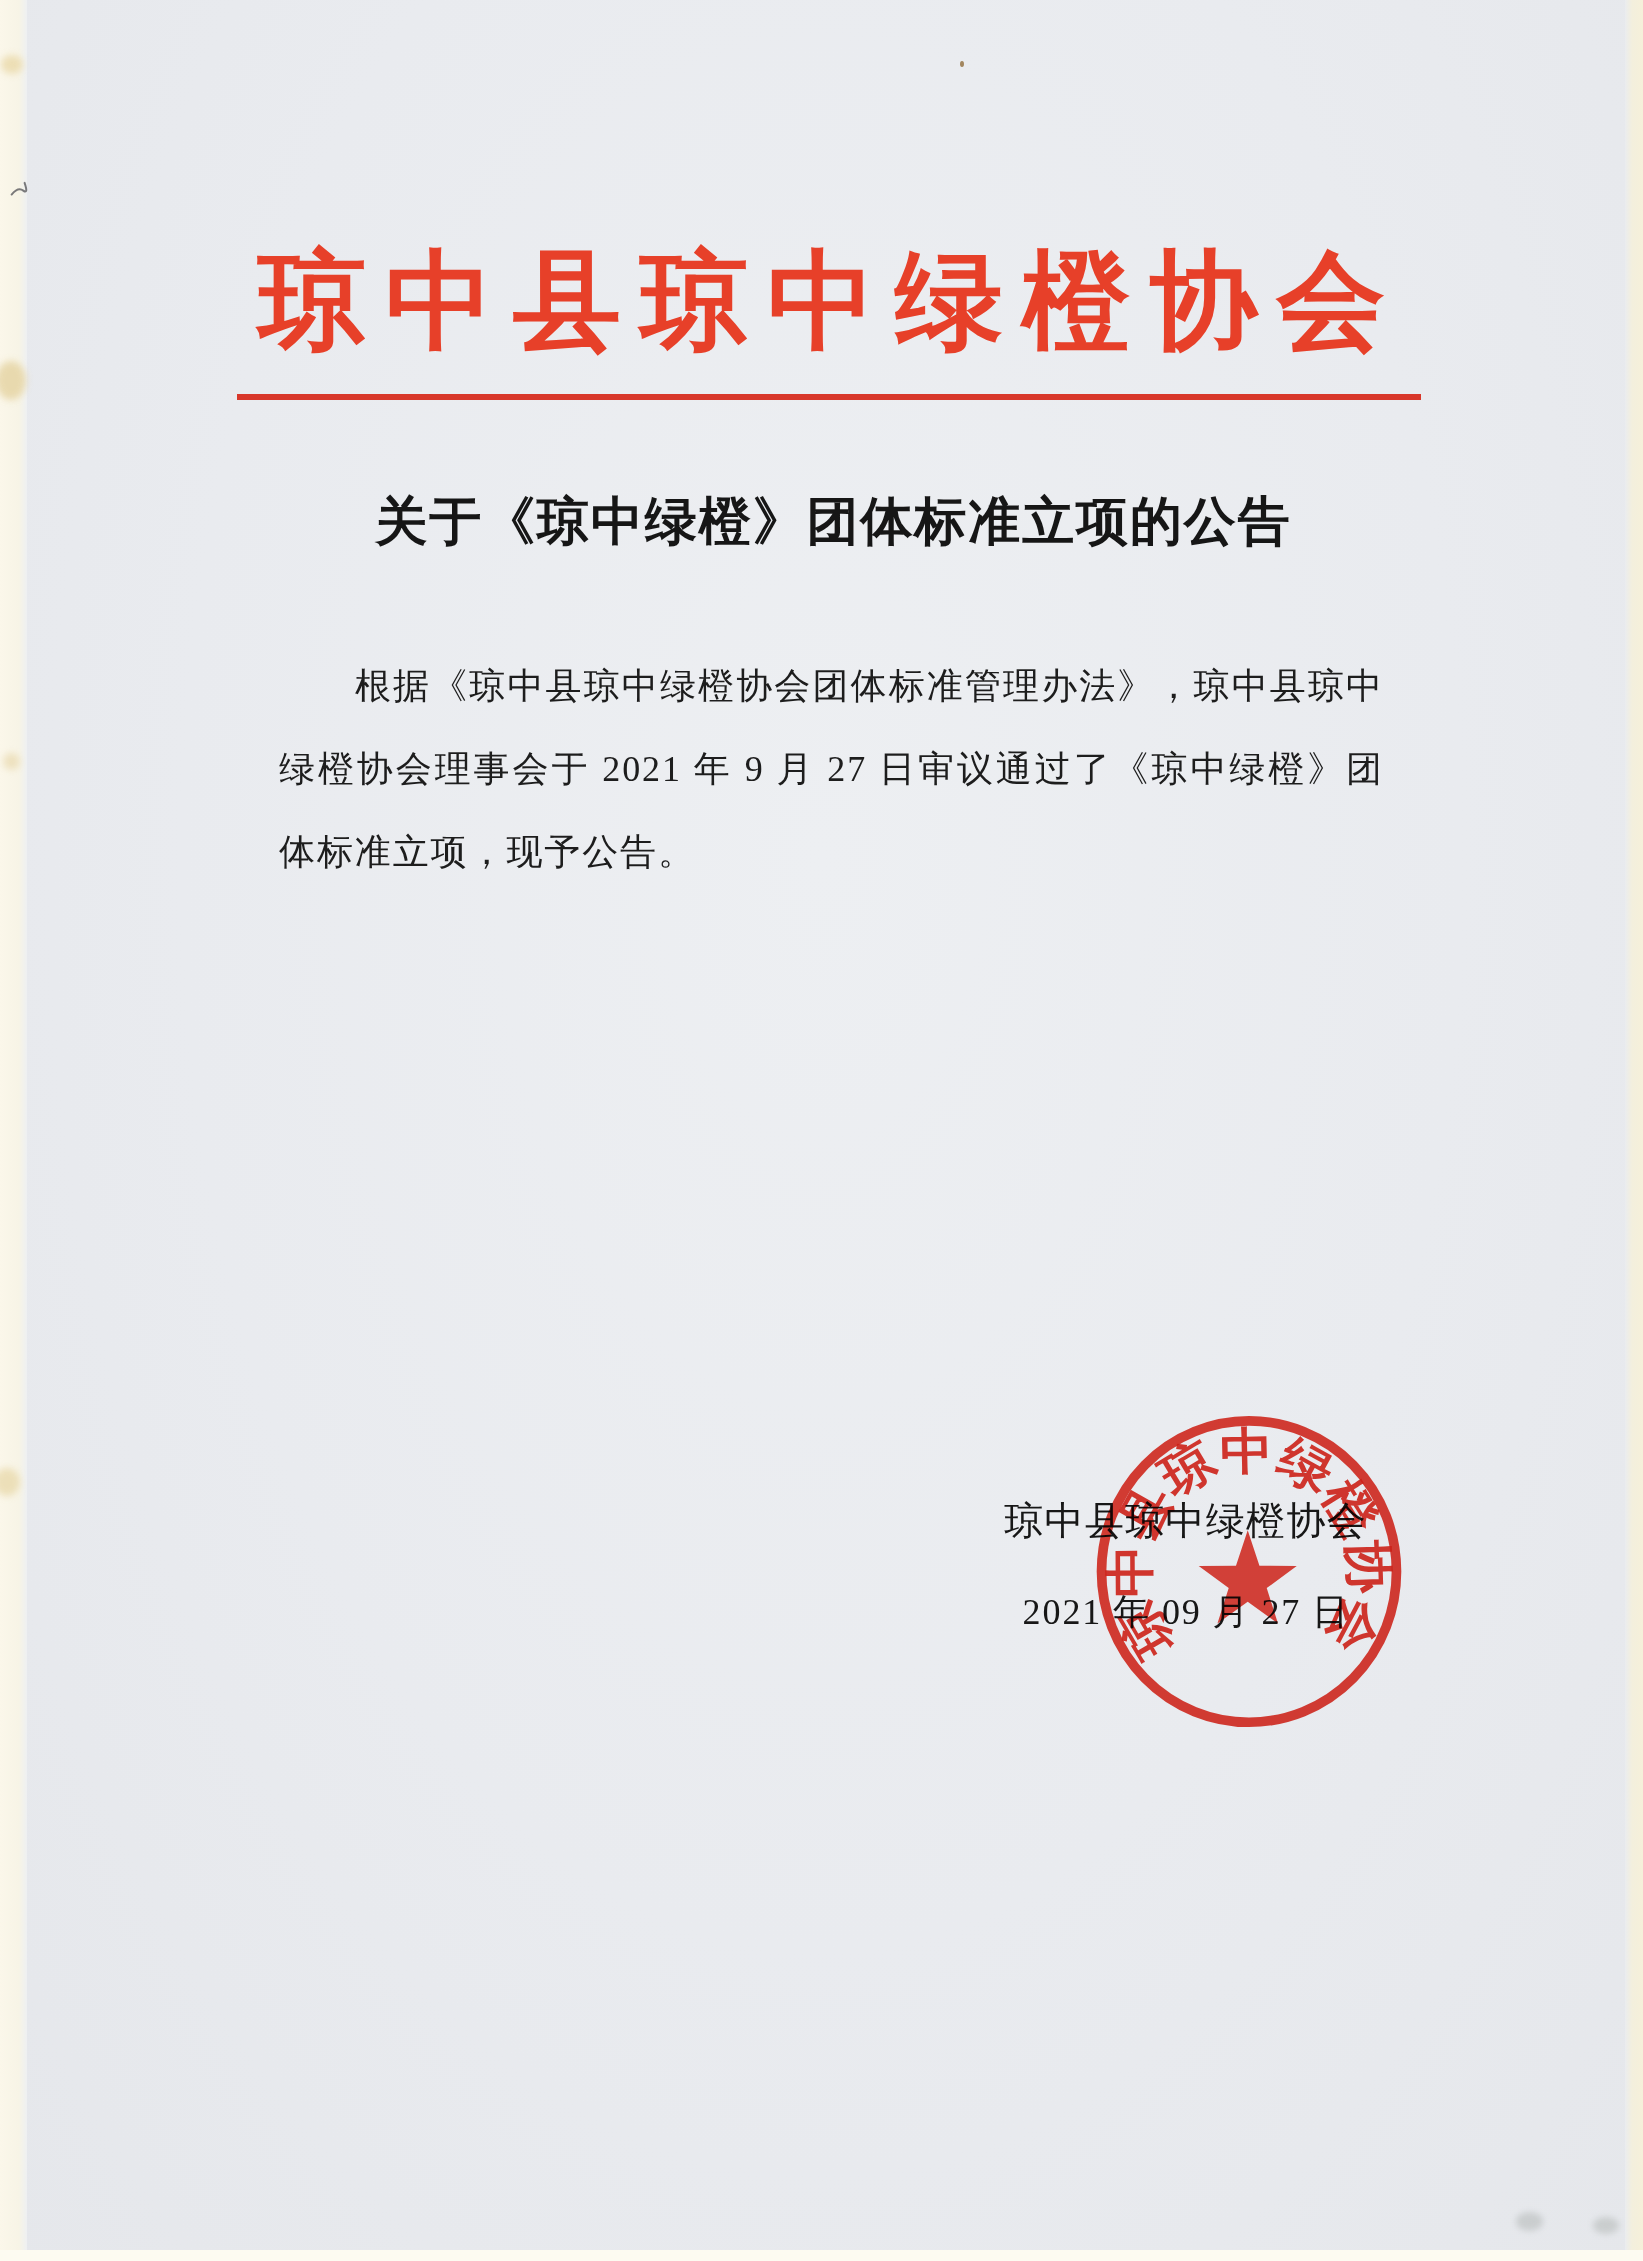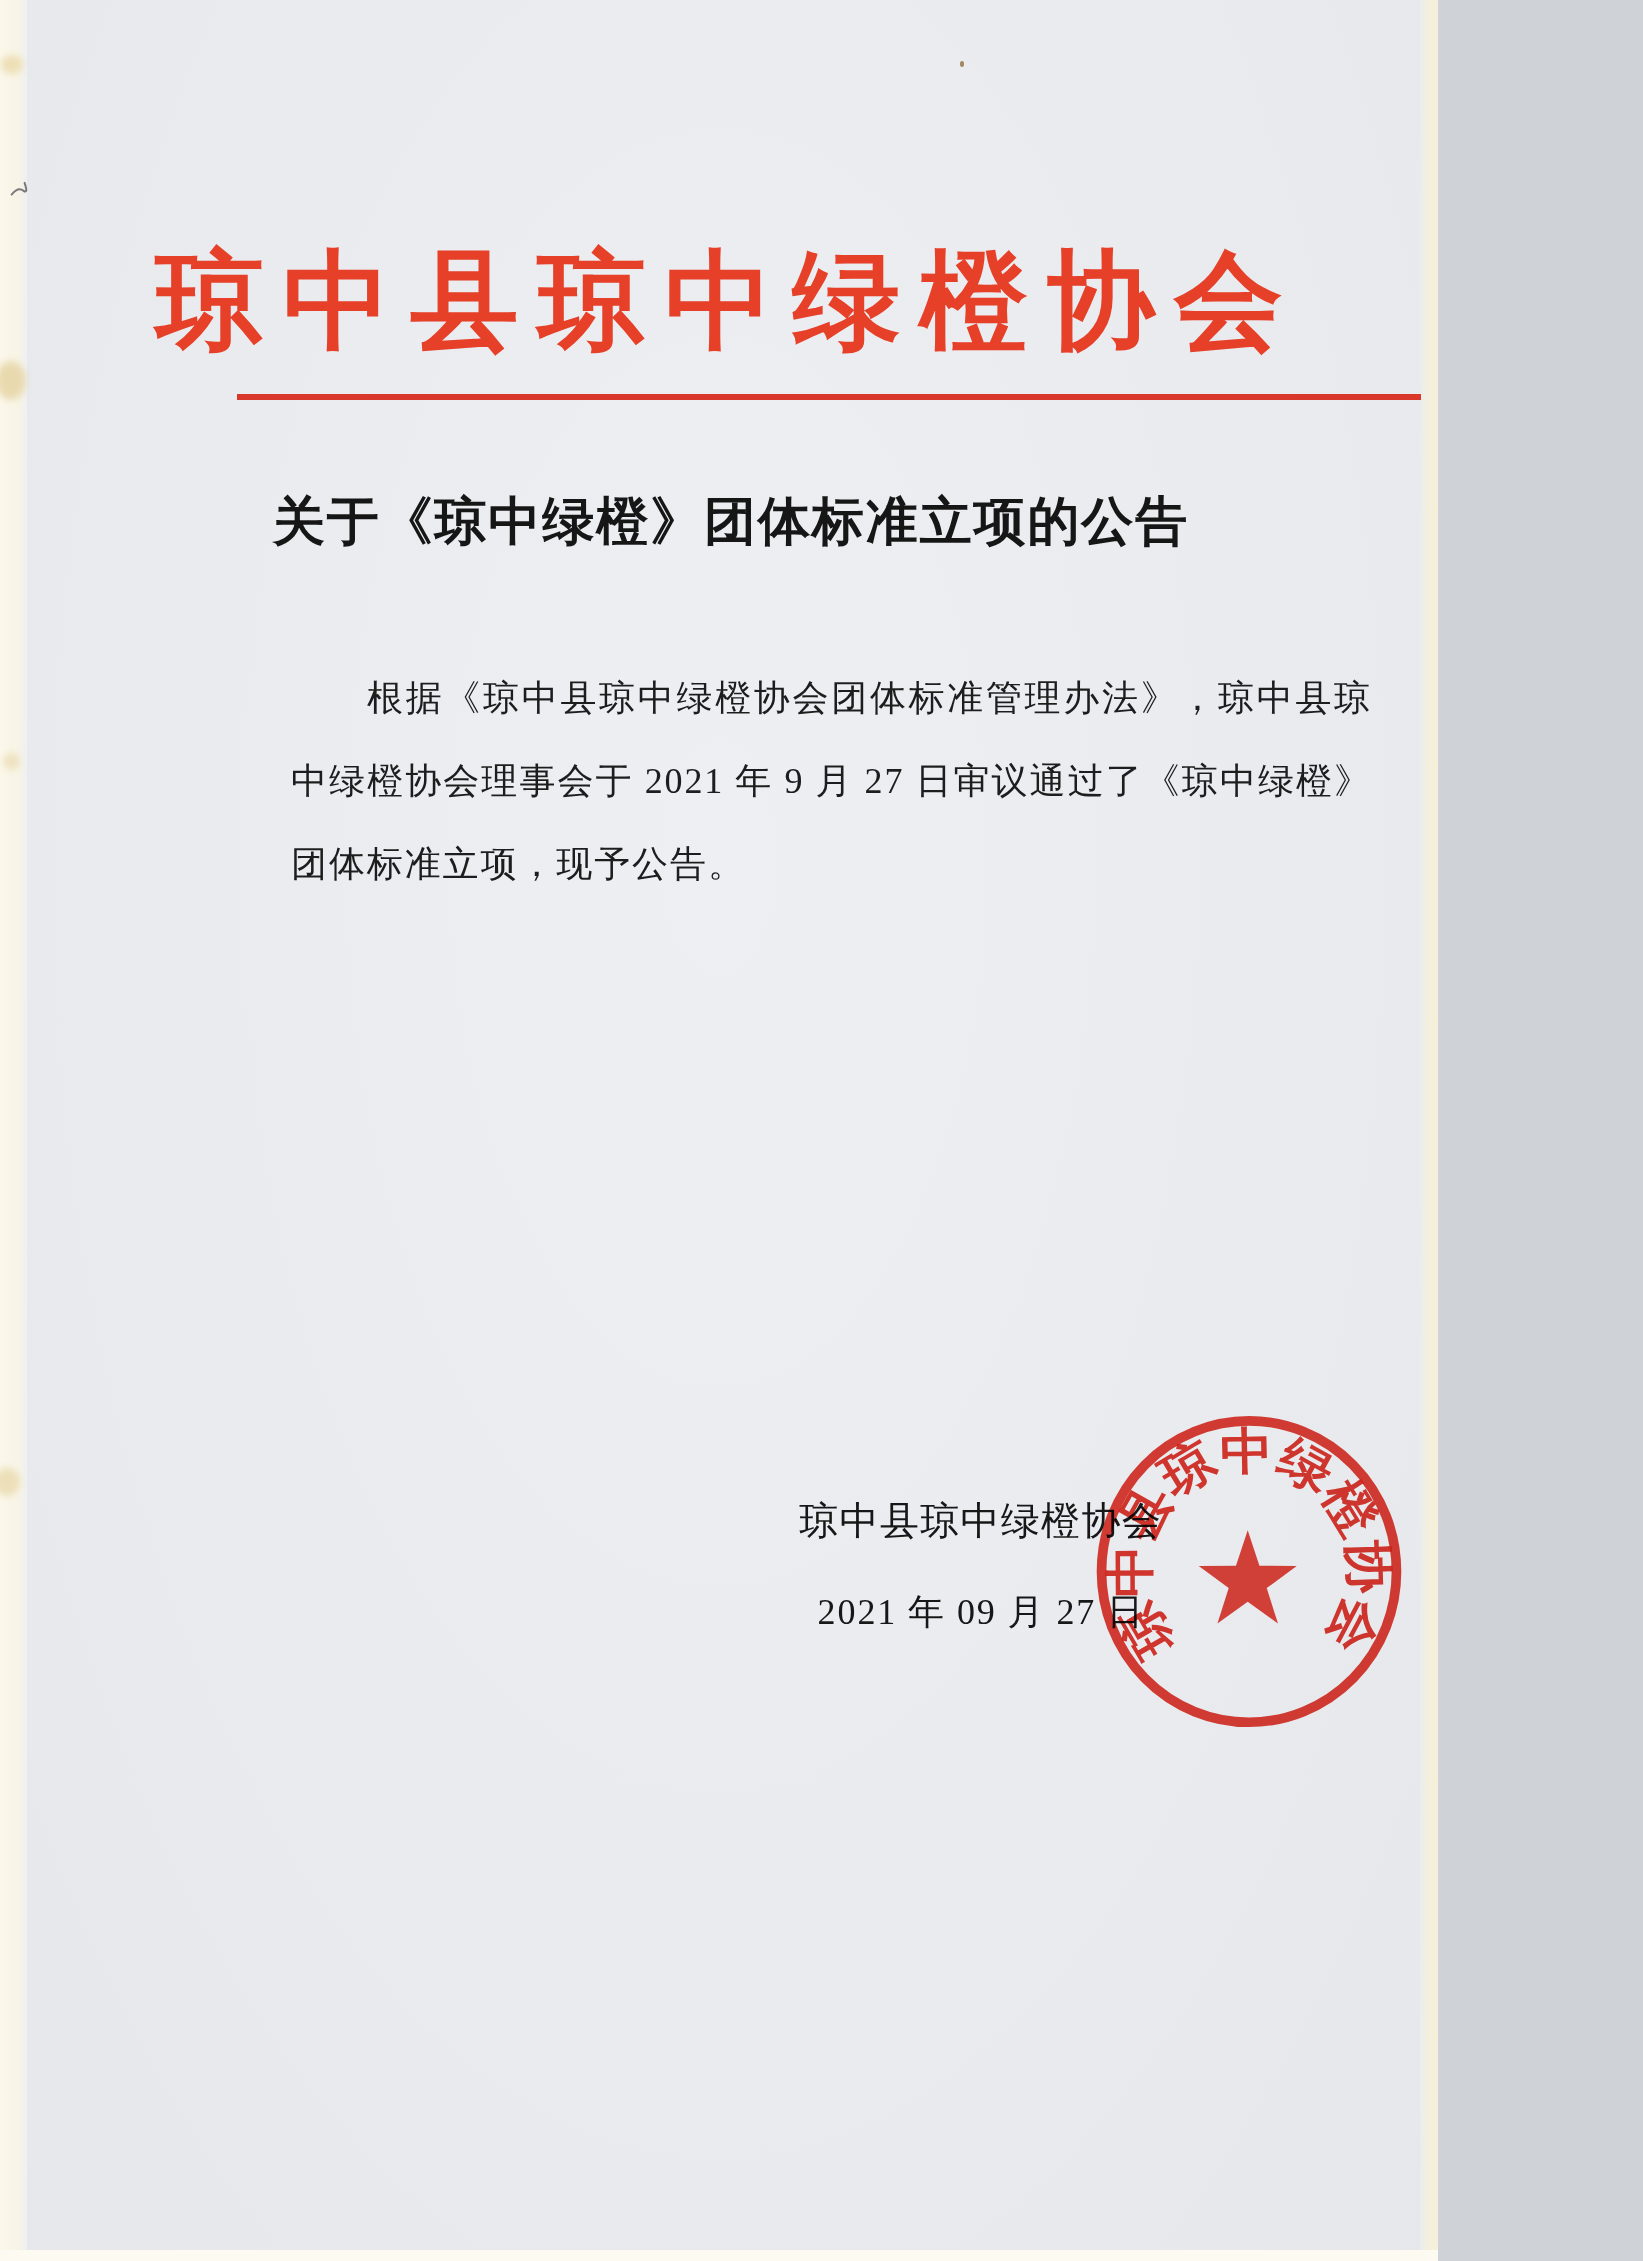--- a/index.html
+++ b/index.html
@@ -1,22 +1,21 @@
 <!DOCTYPE html>
 <html style="font-size:10.3px"><head>
 <meta charset="utf-8">
 <style>
   html,body{margin:0;padding:0;background:#cfd2d6;}
   .page{
     position:relative;
-    width:1394px;height:2261px;
+    width:1643px;height:2261px;
     background:radial-gradient(ellipse at 50% 38%, #edeff2 0%, #e9ebef 55%, #e5e7eb 100%);
     overflow:hidden;
     font-family:"Liberation Serif","DejaVu Serif",serif;
-    padding-left:44px;
   }
   
   .edge-left{position:absolute;left:0;top:0;width:27px;height:100%;background:linear-gradient(90deg,#fbf7ea 0%,#f7f4e6 70%,#eef0f2 100%);}
   .edge-right{position:absolute;right:0;top:0;width:18px;height:100%;background:linear-gradient(270deg,#f6f0da 0%,#f3efdd 60%,#eaecef 100%);}
   .edge-bottom{position:absolute;left:0;bottom:0;width:100%;height:11px;background:#fdfbf1;}
   .stain{position:absolute;border-radius:50%;filter:blur(3.9px);}
   .stain.s1{left:1.3px;top:55px;width:22px;height:19.3px;background:#ead9a9;opacity:.8;}
   .stain.s2{left:-3.9px;top:361px;width:30px;height:39px;background:#e6d5a5;opacity:.85;}
   .stain.s3{left:2.6px;top:753px;width:17px;height:17px;background:#e9d9ae;opacity:.7;}
   .stain.s4{left:-6.4px;top:1468px;width:26px;height:28px;background:#e8d8a9;opacity:.75;}
@@ -44,21 +43,21 @@
     letter-spacing:1.9px;color:#161616;
   }
 
   
   .doc-body{
     position:absolute;left:279px;top:645px;width:1105px;
     font-size:36px;line-height:83px;letter-spacing:1.9px;
     color:#1d1d1d;
     text-align:justify;text-justify:inter-character;
   }
-  .doc-body p{margin:12px;text-indent:76px;}
+  .doc-body p{margin:0;text-indent:76px;}
 
   
   .sig-org{
     position:absolute;right:276px;top:1501px;
     font-size:39px;line-height:1;letter-spacing:1.3px;color:#171717;
     white-space:nowrap;
   }
   .sig-date{
     position:absolute;right:293px;top:1594px;
     font-size:36px;line-height:1;letter-spacing:1.9px;color:#171717;

